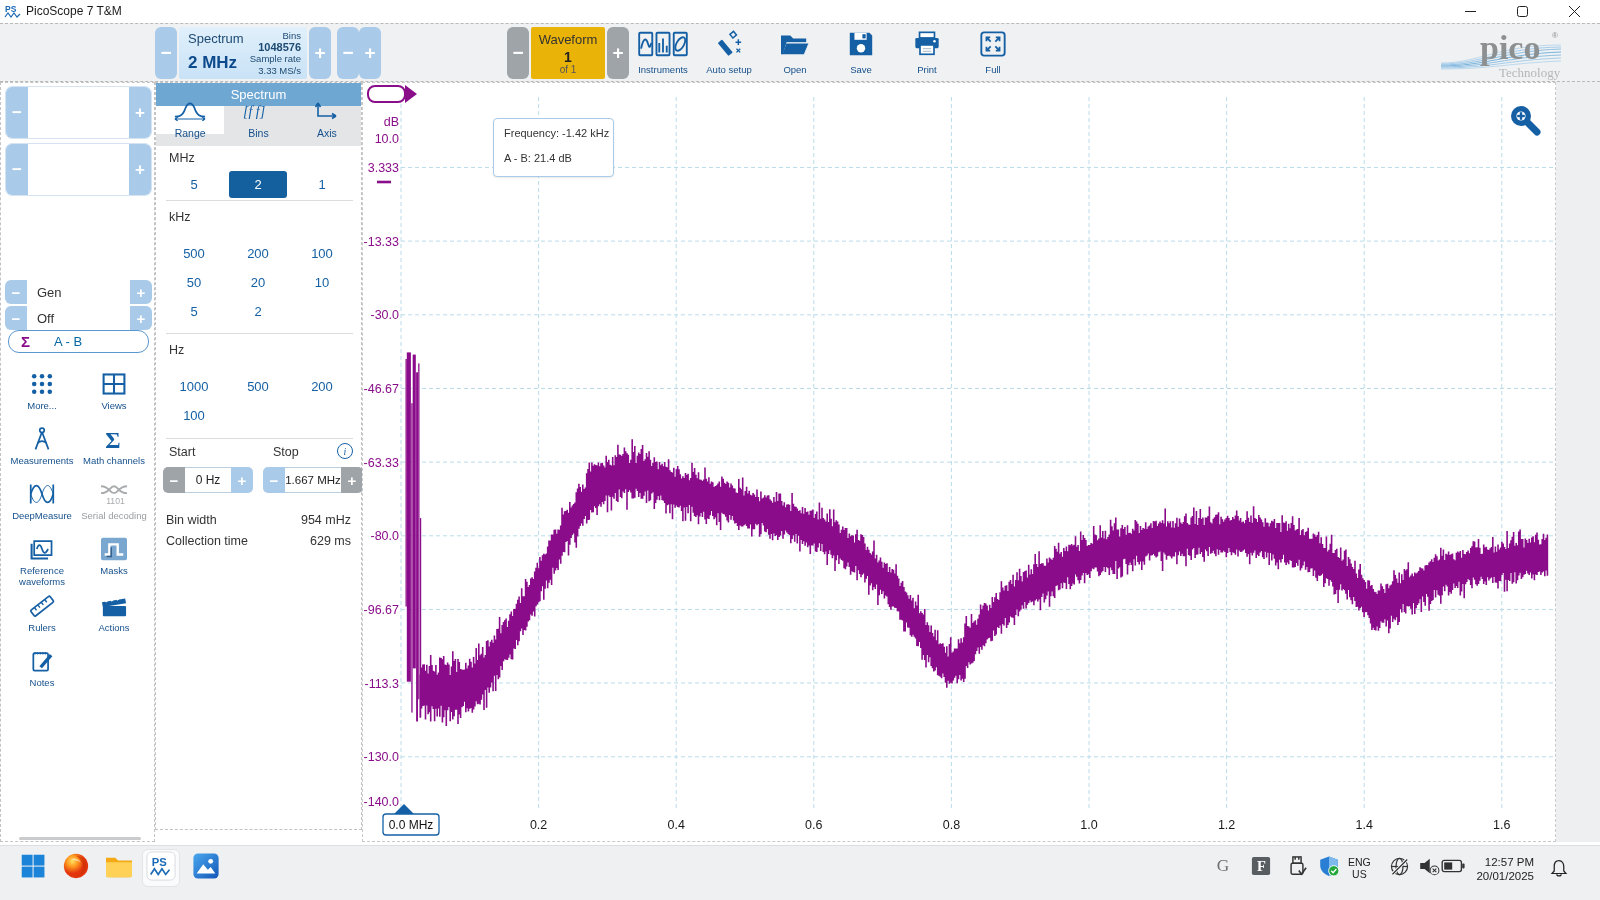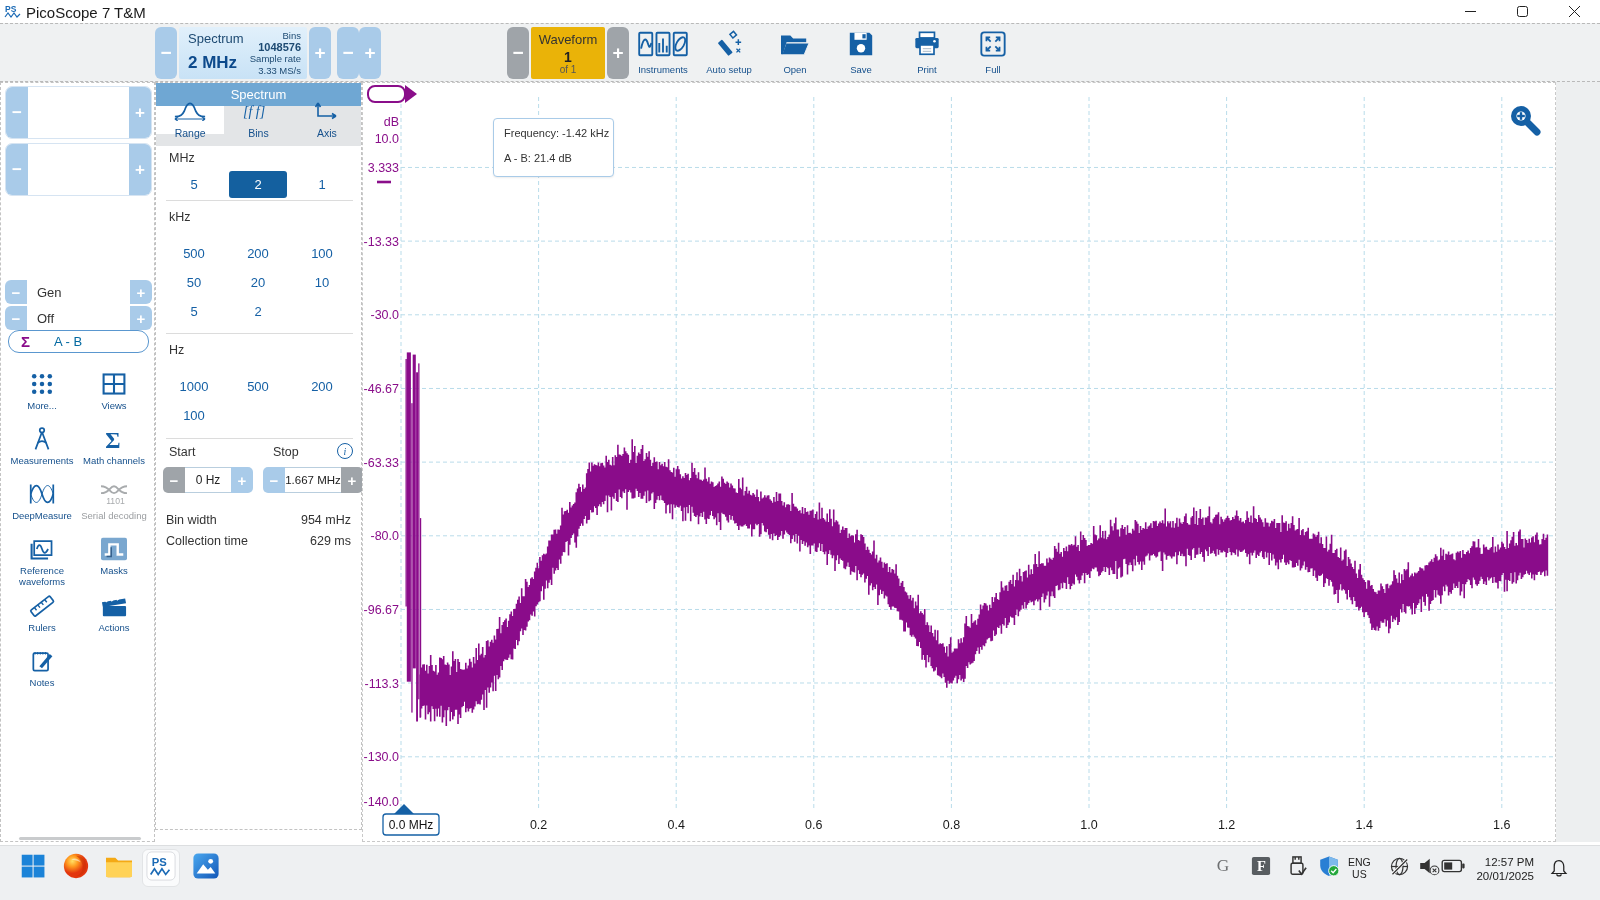--- a/index.html
+++ b/index.html
@@ -3,21 +3,21 @@
 <meta charset="utf-8">
 <style>
   * { margin:0; padding:0; box-sizing:border-box; }
   html,body { width:1600px; height:900px; overflow:hidden; background:#e9ebec;
               font-family:"Liberation Sans","DejaVu Sans",sans-serif; }
   #app { position:absolute; left:0; top:0; width:1600px; height:900px; background:#fff; }
 
   
   .titlebar { position:absolute; left:0; top:0; width:1600px; height:23px; background:#fff; }
   .titlebar .appicon { position:absolute; left:4px; top:3px; width:17px; height:17px; }
-  .titlebar .title { position:absolute; left:26px; top:4px; font-size:15px; color:#1a1a1a; }
+  .titlebar .title { position:absolute; left:26px; top:4px; font-size:12px; color:#1a1a1a; }
   .wincontrols { position:absolute; right:0; top:0; height:23px; display:flex; }
   .wincontrols .wbtn { width:52px; height:23px; display:flex; align-items:center; justify-content:center; color:#222; font-size:11px; }
   .wincontrols .wbtn svg { display:block; }
 
   
   .toolbar { position:absolute; left:0; top:23px; width:1600px; height:59px; background:#eff1f2;
              border-top:1px dashed #b9b9b9; border-bottom:1px dashed #b9b9b9; }
   .running { position:absolute; left:8px; top:5px; width:140px; height:47px; background:#fff;
              border:2px solid #3cb54a; border-radius:9px; overflow:hidden; cursor:pointer; }
   .running .rlabel { position:absolute; left:0; top:0; width:106px; height:100%; display:flex; align-items:center; justify-content:center;
@@ -234,20 +234,36 @@
                 <path d="M12.5 12.5 L8 8 M8 12 V8 H12"></path>
                 <path d="M17.5 12.5 L22 8 M18 8 H22 V12"></path>
                 <path d="M12.5 17.5 L8 22 M8 18 V22 H12"></path>
                 <path d="M17.5 17.5 L22 22 M18 22 H22 V18"></path>
               </g>
             </svg></span>
           <div class="tlabel">Full</div>
         </div>
       </div>
 
+    <div class="picologo">
+      <svg width="125" height="56" viewBox="0 0 125 56">
+        <g stroke-width="1">
+          <path d="M2 38 C 40 38 60 20 122 20" fill="none" stroke="#bcd9ef"></path>
+          <path d="M2 39 C 42 39 62 23 122 22" fill="none" stroke="#a7cdea"></path>
+          <path d="M2 40 C 44 40 64 26 122 24" fill="none" stroke="#8fc0e4"></path>
+          <path d="M2 41 C 46 41 66 29 122 27" fill="none" stroke="#77b3df"></path>
+          <path d="M2 42 C 48 42 68 32 122 30" fill="none" stroke="#8fc0e4"></path>
+          <path d="M2 43 C 50 43 70 35 122 33" fill="none" stroke="#a7cdea"></path>
+          <path d="M2 44 C 52 44 72 38 122 36" fill="none" stroke="#bcd9ef"></path>
+        </g>
+        <text x="41" y="34" font-family="Liberation Serif,serif" font-weight="bold" font-size="34" fill="#8d9091">pico</text>
+        <text x="113" y="13" font-size="8" fill="#8d9091">®</text>
+        <text x="60" y="52" font-family="Liberation Serif,serif" font-size="13" fill="#b4b7b9">Technology</text>
+      </svg>
+    </div>
   </div>
 
   <div class="main">
 
     <div class="sidebar">
       <div id="channels">
           <div class="chcard" style="top: 3px; height: 53px;">
             <div class="chbtn">−</div>
             <div class="chmid">
               <span class="chname" style="color:#1560a5"></span>

